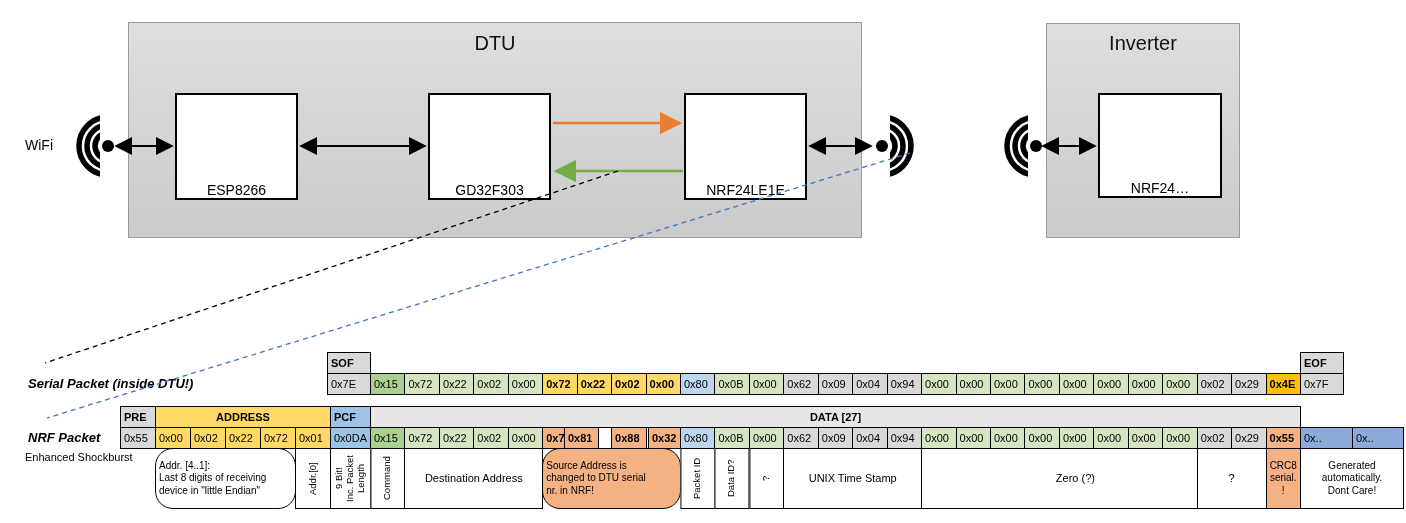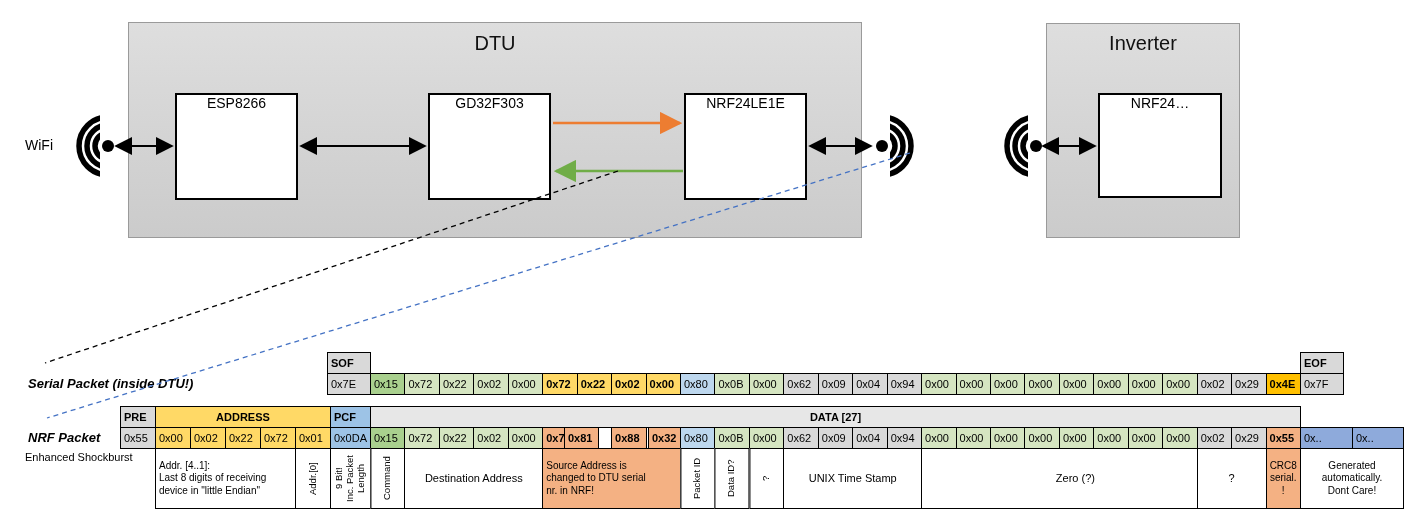--- a/index.html
+++ b/index.html
@@ -2,40 +2,40 @@
 <html><head>
 <meta charset="utf-8">
 <style>
   html,body{margin:0;padding:0;background:#fff;}
   #canvas{position:relative;width:1406px;height:523px;background:#fff;overflow:hidden;
           font-family:"Liberation Sans",sans-serif;color:#000;}
   
   .grayBox{position:absolute;background:linear-gradient(180deg,#dedede,#cbcbcb);border:1px solid #9a9a9a;box-sizing:border-box;}
   .boxTitle{position:absolute;text-align:center;font-size:20px;color:#111;}
   .chip{position:absolute;background:#fff;border:2px solid #000;box-sizing:border-box;
-        display:flex;align-items:flex-start;justify-content:center;font-size:14px;}
+        display:flex;align-items:flex-end;justify-content:center;font-size:14px;}
   .wifiLabel{position:absolute;font-size:14px;}
   
   .cell{position:absolute;border:1px solid #000;box-sizing:border-box;font-size:11px;
         display:flex;align-items:center;padding-left:3px;white-space:nowrap;background:#fff;}
   .hdr{font-weight:700;}
   .center{justify-content:center;padding-left:0;}
   .b{font-weight:700;}
   .k-cmd{background:#A9D08E;} .k-lite{background:#D5E5C1;} .k-gold{background:#FFD966;}
   .k-amber{background:#FFC000;} .k-salmon{background:#F4B183;} .k-blue{background:#BDD7EE;}
   .k-gray{background:#D9D9D9;}
   .h-gray{background:#D9D9D9;} .h-yellow{background:#FFD966;} .h-blue{background:#9DC3E6;}
   .h-bluedark{background:#8EAADB;} .h-lgray{background:#E7E7E7;}
   .pktLabel{position:absolute;font-size:13px;font-weight:700;font-style:italic;white-space:nowrap;}
   .subLabel{position:absolute;font-size:11px;white-space:nowrap;}
   
   .ann{position:absolute;border:1px solid #000;box-sizing:border-box;background:#fff;
        font-size:10px;line-height:1.25;display:flex;align-items:center;justify-content:center;
        text-align:center;white-space:pre-line;overflow:hidden;}
-  .ann-left{justify-content:flex-start;text-align:left;padding:1px 3px;}
+  .ann-left{justify-content:flex-start;text-align:left;padding:1px 3px;border-radius:18px;}
   .ann-vert{writing-mode:vertical-rl;transform:rotate(180deg);font-size:9.5px;line-height:1.15;}
   .ann-salmon{background:#F4B183;}
   .ann-big{font-size:11px;}
   svg.overlay{position:absolute;left:0;top:0;pointer-events:none;}
 </style>
 </head>
 <body>
 
 <div id="canvas">
 

